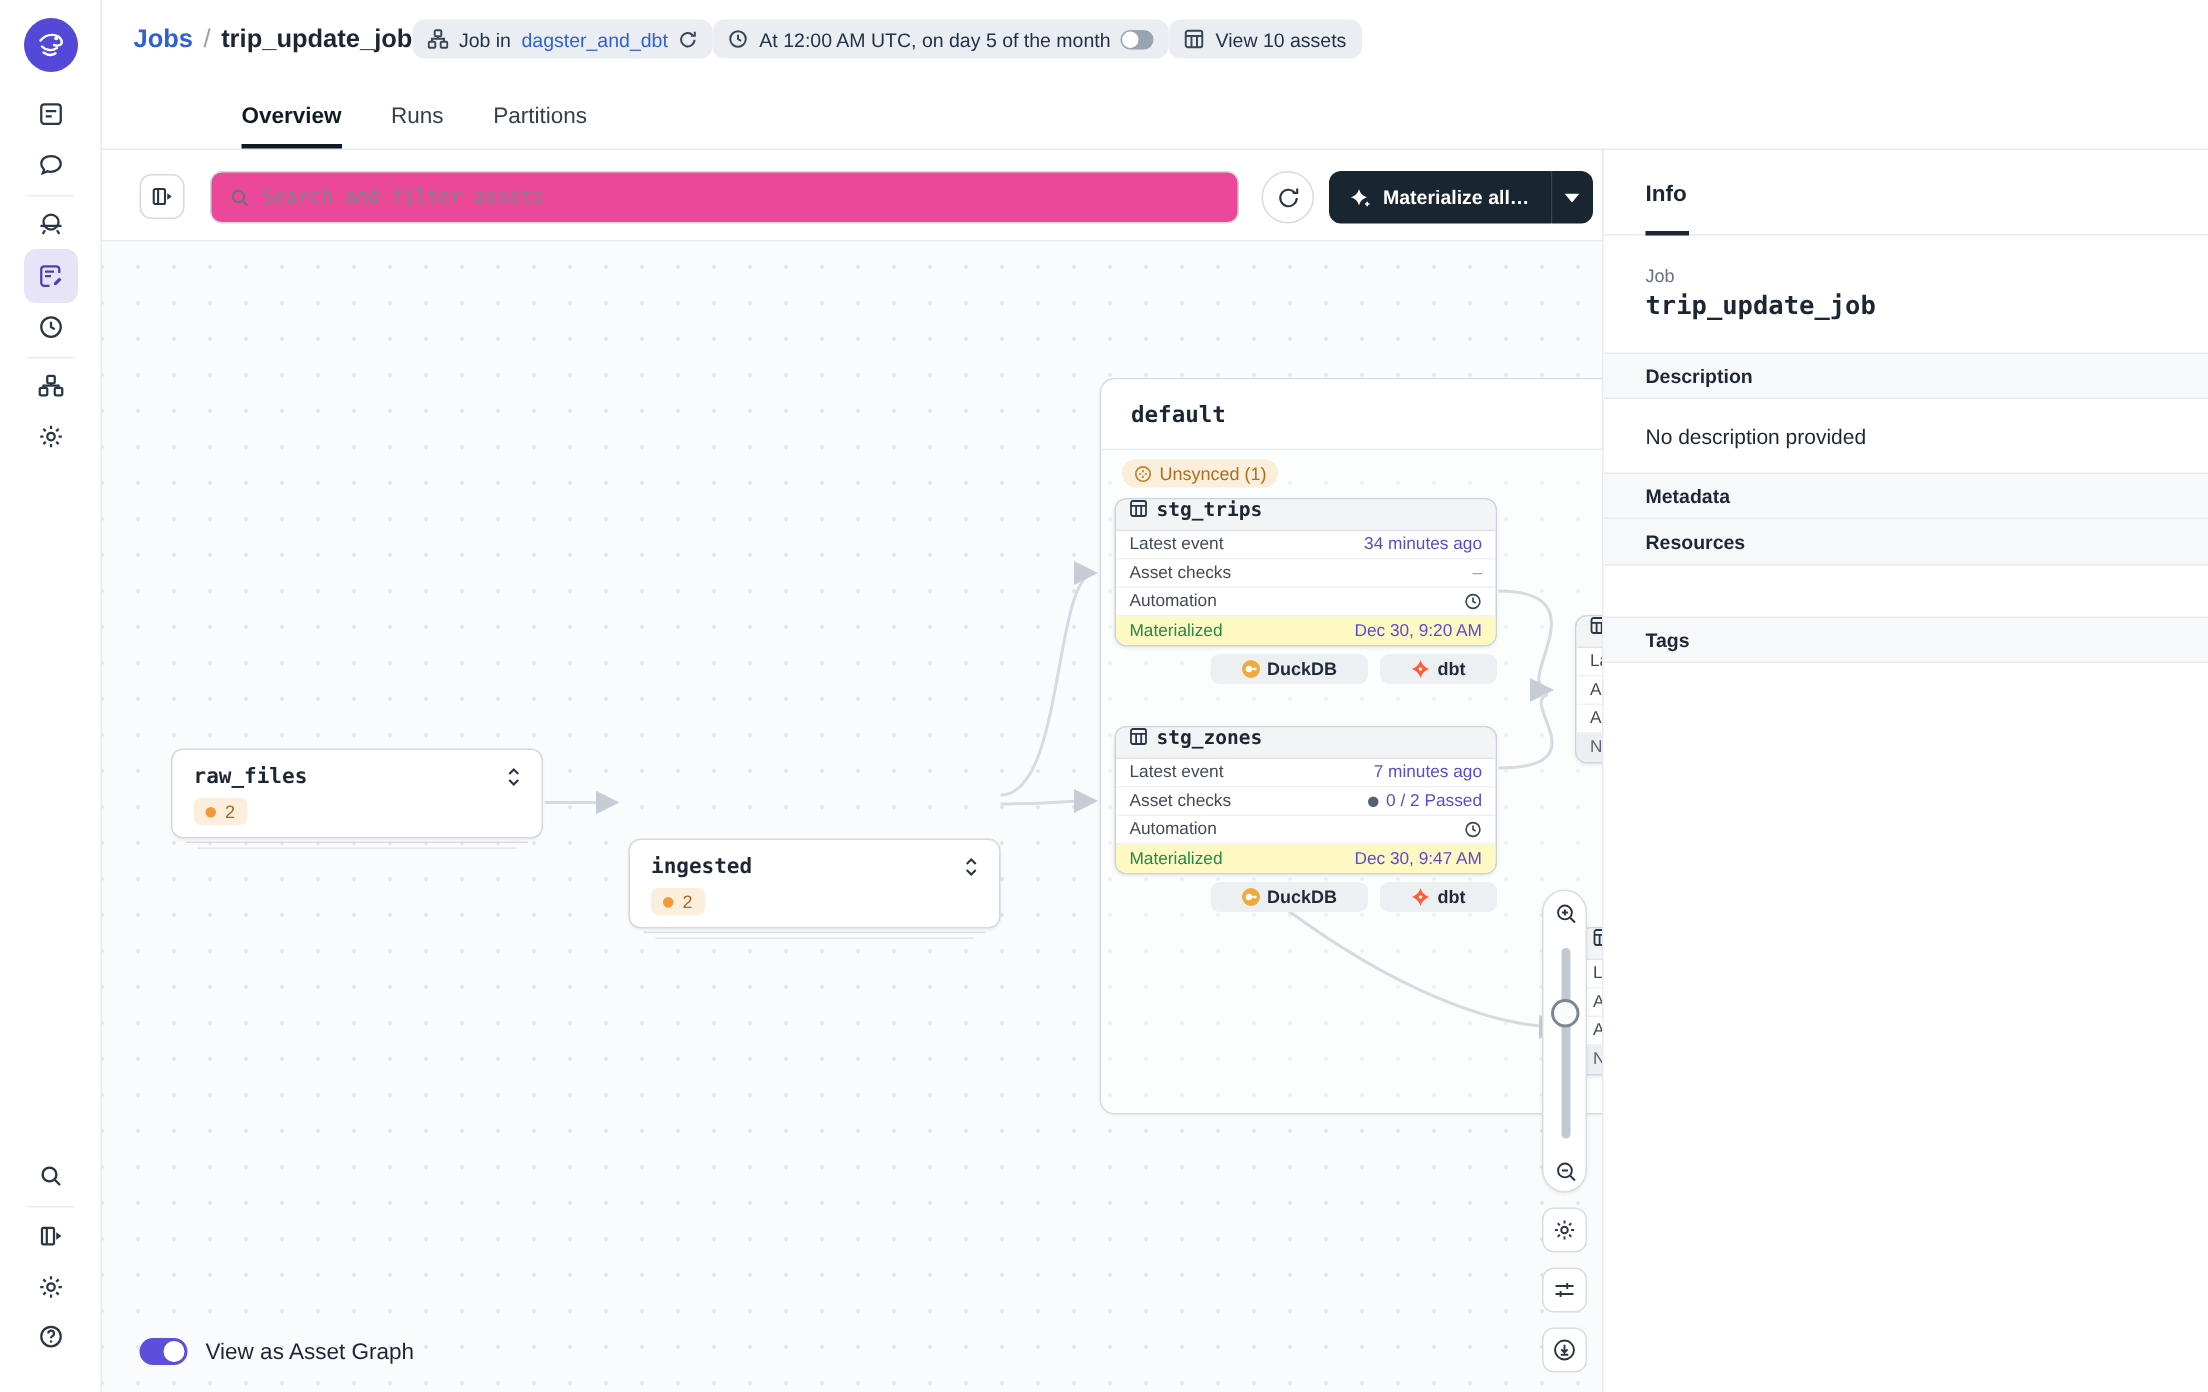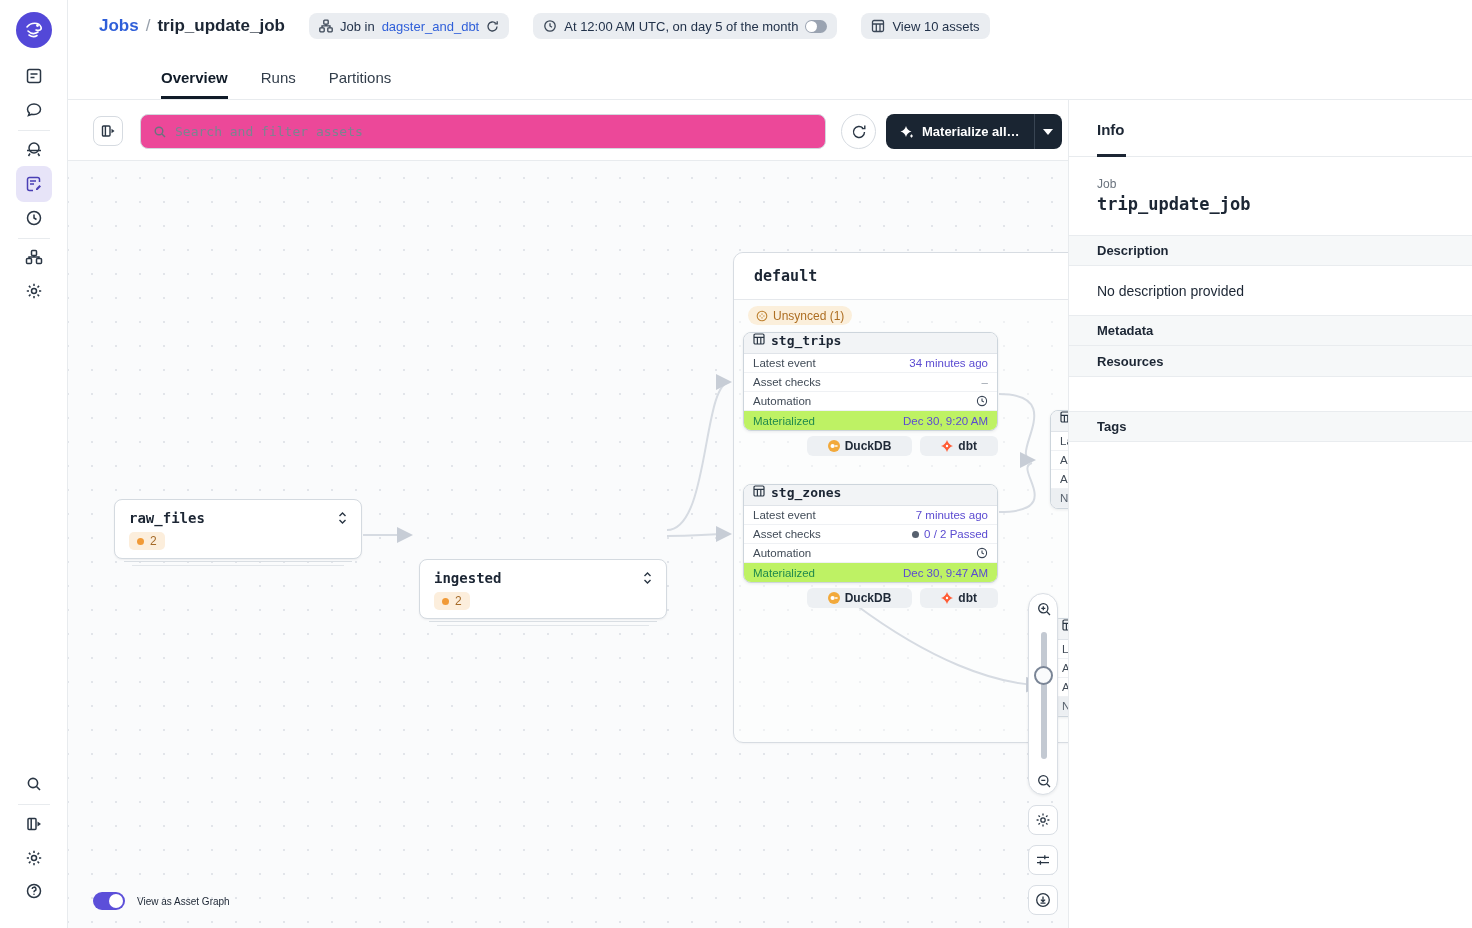--- a/index.html
+++ b/index.html
@@ -12,21 +12,21 @@
     border-right:1px solid #E8EBEE; z-index:40; }
   .side-item { position:absolute; left:50%; transform:translate(-50%,-50%); width:36px; height:36px;
     display:flex; align-items:center; justify-content:center; border-radius:8px; cursor:pointer; }
   .side-item.selected { background:#E7E4F8; }
   .side-div { position:absolute; left:18px; width:32px; height:1px; background:#E8EBEE; }
   .logo-circle { width:36px; height:36px; border-radius:50%; background:#5348D8; display:flex; align-items:center; justify-content:center; }
 
   
   .topbar { position:absolute; left:68px; top:0; width:1404px; height:100px; background:#fff;
     border-bottom:1px solid #E8EBEE; z-index:30; }
-  .crumbrow { position:absolute; left:31px; top:13px; display:flex; align-items:center; gap:24px;justify-content:space-between; }
+  .crumbrow { position:absolute; left:21px; top:13px; display:flex; align-items:center; gap:0;justify-content:space-between; }
   .crumb { font-size:17px; font-weight:700; display:flex; align-items:center; gap:7px; }
   .crumb .jobs { color:#2F5FD9; }
   .crumb .sep { color:#97A0AB; font-weight:400; }
   .pill-badge { height:26px; display:flex; align-items:center; gap:7px; padding:0 10px;
     background:#EAEDF1; border-radius:8px; font-size:13px; color:#22324A; font-weight:500; cursor:pointer; }
   .pill-badge .link { color:#2F5FD9; }
   .mini-toggle { width:22px; height:13px; border-radius:7px; background:#9AA3B1; position:relative; }
   .mini-toggle::after { content:""; position:absolute; left:1px; top:1px; width:11px; height:11px;
     border-radius:50%; background:#fff; }
   .tabs { position:absolute; left:93px; bottom:0; display:flex; gap:33px; }
@@ -64,21 +64,21 @@
     background:#FBEFDB; border-radius:10px; color:#AD6E22; font-size:12px; }
   .asset-node { width:255px; background:#fff; border:1px solid #CDD5DC; border-radius:8px;
     box-shadow:0 1px 3px rgba(16,24,40,.08); overflow:hidden; cursor:pointer; }
   .an-head { height:21px; background:#F2F4F6; border-bottom:1px solid #E0E4E9; display:flex;
     align-items:flex-start; gap:6px; padding:0 9px; font-size:13px; font-weight:700; }
   .an-row { height:19px; display:flex; align-items:center; justify-content:space-between;
     padding:0 9px; font-size:11.5px; color:#414B57; border-bottom:1px solid #EFF1F4; }
   .an-row:last-child { border-bottom:none; }
   .an-row .val { color:#5B4BD1; }
   .an-row .dash { color:#98A0AA; }
-  .an-row.mat { background:#bef264; }
+  .an-row.mat { background:#fef9c3; }
   .an-row.mat .lbl { color:#208A4D; }
   .tagrow { display:flex; justify-content:flex-end; gap:8px; width:255px; }
   .tagpill { height:20px; display:flex; align-items:center; gap:5px; padding:0 21px;
     background:#EDF0F3; border-radius:6px; font-size:12px; font-weight:700; color:#1F2937; }
   .coll-node { width:248px; height:60px; background:#fff; border:1px solid #D4DAE0; border-radius:8px;
     box-shadow:0 1px 2px rgba(16,24,40,.06); position:relative; cursor:pointer; padding:10px 14px 0 14px; }
   .coll-node::before { content:""; position:absolute; left:9px; right:9px; bottom:-4px; height:1px; background:#D9DEE3; }
   .coll-node::after  { content:""; position:absolute; left:17px; right:17px; bottom:-8px; height:1px; background:#E2E6EA; }
   .coll-title-row { display:flex; align-items:center; justify-content:space-between; }
   .coll-title { font-size:14px; font-weight:700; }
@@ -98,21 +98,21 @@
     justify-content:center; cursor:pointer; }
   .zp-track { position:absolute; left:12px; top:38px; width:6px; height:127px; background:#C3C9D2; border-radius:3px; }
   .zp-knob { position:absolute; left:5px; top:72px; width:19px; height:19px; border-radius:50%;
     background:#FAFBFC; border:2px solid #7A8596; cursor:grab; }
   .sq-btn { position:absolute; left:960px; width:30px; height:30px; background:#fff; border:1px solid #D9DEE4;
     border-radius:8px; display:flex; align-items:center; justify-content:center; cursor:pointer; z-index:15; }
 
   .view-toggle-row { position:absolute; left:25px; top:792px; display:flex; align-items:center; gap:12px; z-index:15; }
   .big-toggle { width:32px; height:18px; border-radius:9px; background:#5C4FD9; position:relative; cursor:pointer; }
   .big-toggle::after { content:""; position:absolute; right:2px; top:2px; width:14px; height:14px; border-radius:50%; background:#fff; }
-  .view-toggle-label { font-size:10px; }
+  .view-toggle-label { font-size:15px; }
 
   
   .info-panel { position:absolute; left:1068px; top:100px; width:456px; height:828px; background:#fff;
     border-left:1px solid #E8EBEE; z-index:25; }
   .info-head { height:57px; border-bottom:1px solid #E8EBEE; position:relative; }
   .info-title { position:absolute; left:28px; top:21px; font-size:15px; font-weight:700; }
   .info-underline { position:absolute; left:28px; bottom:-1px; width:29px; height:3px; background:#1C2634; }
   .job-block { padding:20px 28px 0 28px; height:78px; }
   .job-label { font-size:12px; color:#69727D; }
   .job-name { margin-top:3px; font-size:17px; font-weight:700; }

